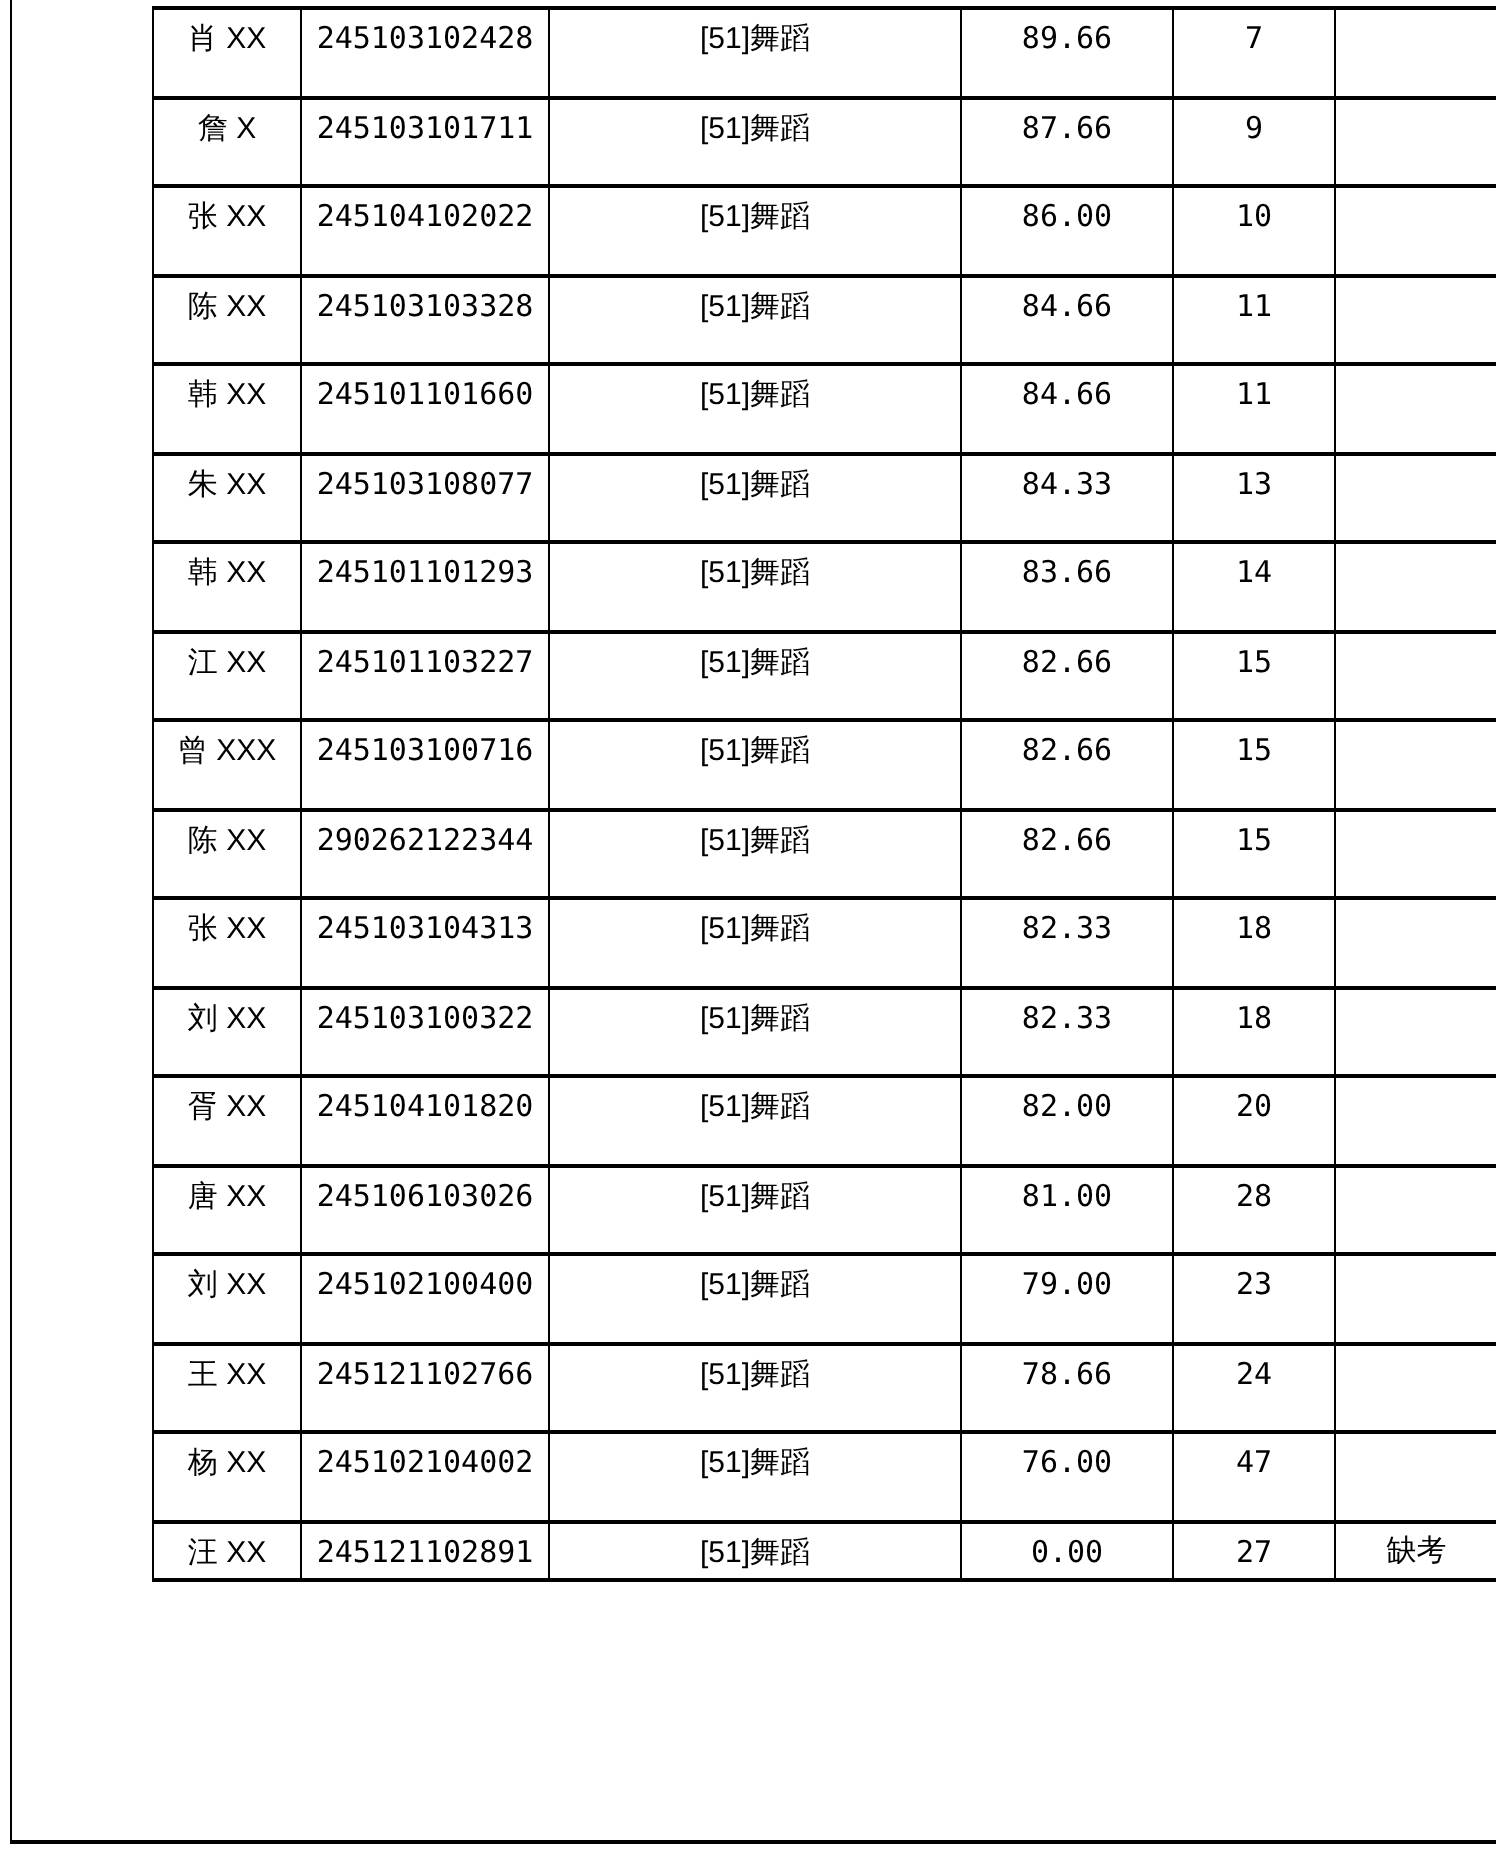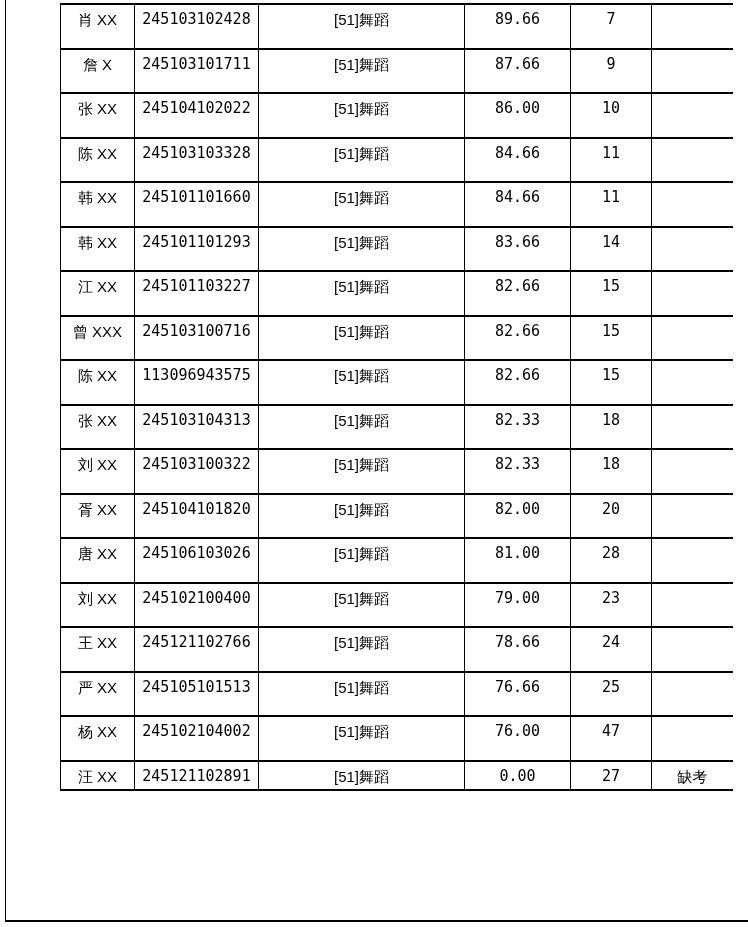--- a/index.html
+++ b/index.html
@@ -13,40 +13,40 @@
   }
   .page-left-line {
     position: absolute; left: 5px; top: 0;
     width: 1px; height: 922px; background: #000;
   }
   .page-bottom-line {
     position: absolute; left: 5px; top: 920px;
     width: 743px; height: 2px; background: #000;
   }
   table.score-table {
-    position: absolute; left: 60px; top: 3px;
+    position: absolute; left: 76px; top: 3px;
     width: 672px;
     border-collapse: collapse;
     table-layout: fixed;
   }
   table.score-table tr { height: 44.5px; }
   table.score-table tr:last-child { height: 29px; padding-left: 15px; }
   table.score-table td {
     border: 1px solid #000;
     border-top-width: 2px;
     border-bottom-width: 2px;
     text-align: center;
     vertical-align: top;
     padding: 6px 2px 0 2px;
     font-size: 15px;
     line-height: 17px;
     white-space: nowrap;
     overflow: hidden;
   }
-  table.score-table td:last-child { border-right: none; }
+  table.score-table td:last-child { border-right: none; font-family: Liberation Mono, monospace; }
   col.c-name    { width: 74px; }
   col.c-exam-id { width: 124px; }
   col.c-major   { width: 206px; }
   col.c-score   { width: 106px; }
   col.c-rank    { width: 81px; }
   col.c-note    { width: 81px; }
   td.mono {
     font-family: "DejaVu Sans Mono", "Liberation Mono", monospace;
     font-size: 14px;
   }
@@ -101,20 +101,28 @@
   </tr>
       <tr>
     <td>韩 XX</td>
     <td class="mono">245101101660</td>
     <td>[51]舞蹈</td>
     <td class="mono">84.66</td>
     <td class="mono">11</td>
     <td></td>
   </tr>
       <tr>
+    <td>朱 XX</td>
+    <td class="mono">245103108077</td>
+    <td>[51]舞蹈</td>
+    <td class="mono">84.33</td>
+    <td class="mono">13</td>
+    <td></td>
+  </tr>
+      <tr>
     <td>韩 XX</td>
     <td class="mono">245101101293</td>
     <td>[51]舞蹈</td>
     <td class="mono">83.66</td>
     <td class="mono">14</td>
     <td></td>
   </tr>
       <tr>
     <td>江 XX</td>
     <td class="mono">245101103227</td>
@@ -126,21 +134,21 @@
       <tr>
     <td>曾 XXX</td>
     <td class="mono">245103100716</td>
     <td>[51]舞蹈</td>
     <td class="mono">82.66</td>
     <td class="mono">15</td>
     <td></td>
   </tr>
       <tr>
     <td>陈 XX</td>
-    <td class="mono">113096943575</td>
+    <td class="mono">290262122344</td>
     <td>[51]舞蹈</td>
     <td class="mono">82.66</td>
     <td class="mono">15</td>
     <td></td>
   </tr>
       <tr>
     <td>张 XX</td>
     <td class="mono">245103104313</td>
     <td>[51]舞蹈</td>
     <td class="mono">82.33</td>
@@ -178,28 +186,20 @@
     <td class="mono">79.00</td>
     <td class="mono">23</td>
     <td></td>
   </tr>
       <tr>
     <td>王 XX</td>
     <td class="mono">245121102766</td>
     <td>[51]舞蹈</td>
     <td class="mono">78.66</td>
     <td class="mono">24</td>
-    <td></td>
-  </tr>
-      <tr>
-    <td>严 XX</td>
-    <td class="mono">245105101513</td>
-    <td>[51]舞蹈</td>
-    <td class="mono">76.66</td>
-    <td class="mono">25</td>
     <td></td>
   </tr>
       <tr>
     <td>杨 XX</td>
     <td class="mono">245102104002</td>
     <td>[51]舞蹈</td>
     <td class="mono">76.00</td>
     <td class="mono">47</td>
     <td></td>
   </tr>

